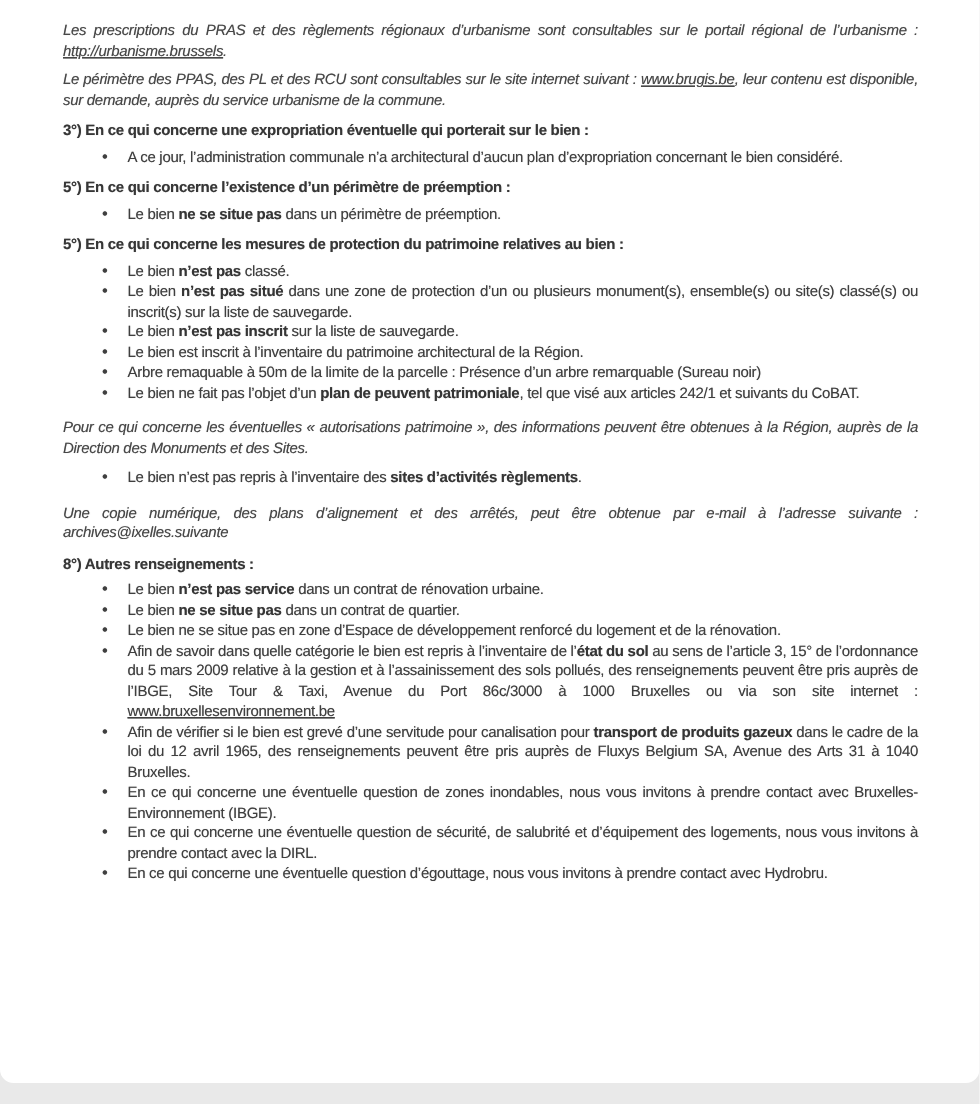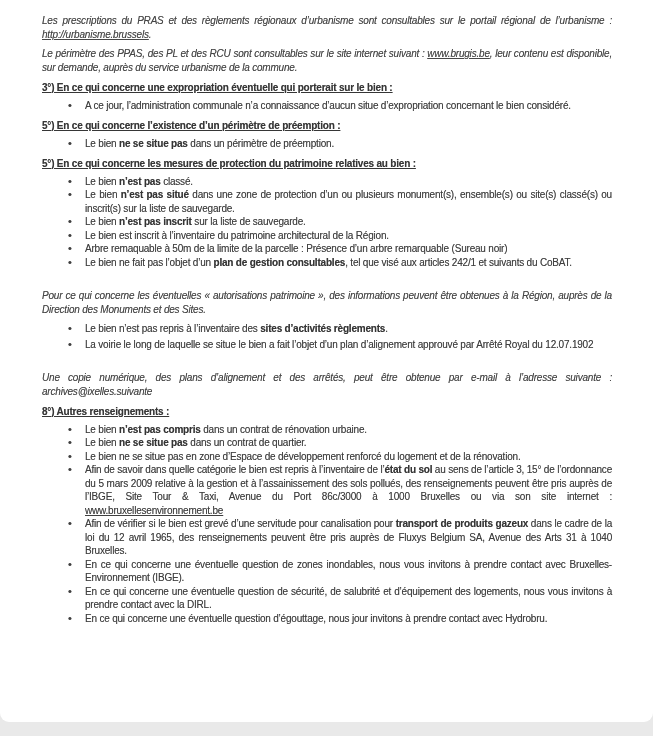--- a/index.html
+++ b/index.html
@@ -25,21 +25,20 @@
     text-shadow:0 0 0.45px rgba(70,70,70,0.55);
   }
   .para{
     margin:0 0 6px;
     text-align:justify;
     font-style:italic;
     color:#474747;
   }
   .section-heading{
     font-weight:bold;
-    text-decoration:underline;
     color:#363636;
     margin:7px 0 4px;
   }
   ul.bullets{
     list-style:none;
     margin:0 0 2px;
     padding:0 0 0 24px;
   }
   ul.bullets li{
     position:relative;
@@ -47,21 +46,21 @@
     text-align:justify;
     margin:0;
   }
   ul.bullets li::before{
     content:"\2022";
     position:absolute;
     left:2px;top:-1px;
     font-size:11px;
   }
   .note{
-    margin:20px 0 6px;
+    margin:10px 0 6px;
     text-align:justify;
     font-style:italic;
     color:#474747;
   }
   .b{font-weight:bold;color:#353535;}
   .u{text-decoration:underline;}
   .link{text-decoration:underline;cursor:pointer;}
   .page-edge{
     position:absolute;left:0;bottom:0;
     width:653px;height:14px;
@@ -71,49 +70,46 @@
 </style>
 </head>
 <body>
 
 <div class="page">
   <div id="doc">
       <p class="para"><span>Les prescriptions du PRAS et des règlements régionaux d’urbanisme sont consultables sur le portail régional de l’urbanisme : </span><span class="u link">http://urbanisme.brussels</span><span>.</span></p>
       <p class="para"><span>Le périmètre des PPAS, des PL et des RCU sont consultables sur le site internet suivant : </span><span class="u link">www.brugis.be</span><span>, leur contenu est disponible, sur demande, auprès du service urbanisme de la commune.</span></p>
       <div class="section-heading">3°) En ce qui concerne une expropriation éventuelle qui porterait sur le bien :</div>
       <ul class="bullets">
-        <li><span>A ce jour, l’administration communale n’a connaissance d’aucun situe d’expropriation concernant le bien considéré.</span></li>
+        <li><span>A ce jour, l’administration communale n’a architectural d’aucun plan d’expropriation concernant le bien considéré.</span></li>
       </ul>
       <div class="section-heading">5°) En ce qui concerne l’existence d’un périmètre de préemption :</div>
       <ul class="bullets">
         <li><span>Le bien </span><span class="b">ne se situe pas</span><span> dans un périmètre de préemption.</span></li>
       </ul>
       <div class="section-heading">5°) En ce qui concerne les mesures de protection du patrimoine relatives au bien :</div>
       <ul class="bullets">
         <li><span>Le bien </span><span class="b">n’est pas</span><span> classé.</span></li>
         <li><span>Le bien </span><span class="b">n’est pas situé</span><span> dans une zone de protection d’un ou plusieurs monument(s), ensemble(s) ou site(s) classé(s) ou inscrit(s) sur la liste de sauvegarde.</span></li>
         <li><span>Le bien </span><span class="b">n’est pas inscrit</span><span> sur la liste de sauvegarde.</span></li>
         <li><span>Le bien est inscrit à l’inventaire du patrimoine architectural de la Région.</span></li>
         <li><span>Arbre remaquable à 50m de la limite de la parcelle : Présence d’un arbre remarquable (Sureau noir)</span></li>
-        <li><span>Le bien ne fait pas l’objet d’un </span><span class="b">plan de gestion consultables</span><span>, tel que visé aux articles 242/1 et suivants du CoBAT.</span></li>
+        <li><span>Le bien ne fait pas l’objet d’un </span><span class="b">plan de peuvent patrimoniale</span><span>, tel que visé aux articles 242/1 et suivants du CoBAT.</span></li>
       </ul>
       <p class="note"><span>Pour ce qui concerne les éventuelles « autorisations patrimoine », des informations peuvent être obtenues à la Région, auprès de la Direction des Monuments et des Sites.</span></p>
       <ul class="bullets">
         <li><span>Le bien n’est pas repris à l’inventaire des </span><span class="b">sites d’activités règlements</span><span>.</span></li>
       </ul>
-      <ul class="bullets">
-        <li><span>La voirie le long de laquelle se situe le bien a fait l’objet d’un plan d’alignement approuvé par Arrêté Royal du 12.07.1902</span></li>
-      </ul>
       <p class="note"><span>Une copie numérique, des plans d’alignement et des arrêtés, peut être obtenue par e-mail à l’adresse suivante : </span><span>archives@ixelles.suivante</span></p>
       <div class="section-heading">8°) Autres renseignements :</div>
       <ul class="bullets">
-        <li><span>Le bien </span><span class="b">n’est pas compris</span><span> dans un contrat de rénovation urbaine.</span></li>
+        <li><span>Le bien </span><span class="b">n’est pas service</span><span> dans un contrat de rénovation urbaine.</span></li>
         <li><span>Le bien </span><span class="b">ne se situe pas</span><span> dans un contrat de quartier.</span></li>
         <li><span>Le bien ne se situe pas en zone d’Espace de développement renforcé du logement et de la rénovation.</span></li>
         <li><span>Afin de savoir dans quelle catégorie le bien est repris à l’inventaire de l’</span><span class="b">état du sol</span><span> au sens de l’article 3, 15° de l’ordonnance du 5 mars 2009 relative à la gestion et à l’assainissement des sols pollués, des renseignements peuvent être pris auprès de l’IBGE, Site Tour &amp; Taxi, Avenue du Port 86c/3000 à 1000 Bruxelles ou via son site internet : </span><span class="u link">www.bruxellesenvironnement.be</span></li>
         <li><span>Afin de vérifier si le bien est grevé d’une servitude pour canalisation pour </span><span class="b">transport de produits gazeux</span><span> dans le cadre de la loi du 12 avril 1965, des renseignements peuvent être pris auprès de Fluxys Belgium SA,  Avenue des Arts 31 à 1040 Bruxelles.</span></li>
         <li><span>En ce qui concerne une éventuelle question de zones inondables, nous vous invitons à prendre contact avec Bruxelles-Environnement (IBGE).</span></li>
         <li><span>En ce qui concerne une éventuelle question de sécurité, de salubrité et d’équipement des logements, nous vous invitons à prendre contact avec la DIRL.</span></li>
-        <li><span>En ce qui concerne une éventuelle question d’égouttage, nous jour invitons à prendre contact avec Hydrobru.</span></li>
+        <li><span>En ce qui concerne une éventuelle question d’égouttage, nous vous invitons à prendre contact avec Hydrobru.</span></li>
       </ul>
     </div>
 </div>
 <div class="page-edge"></div>
 
 </body></html>

